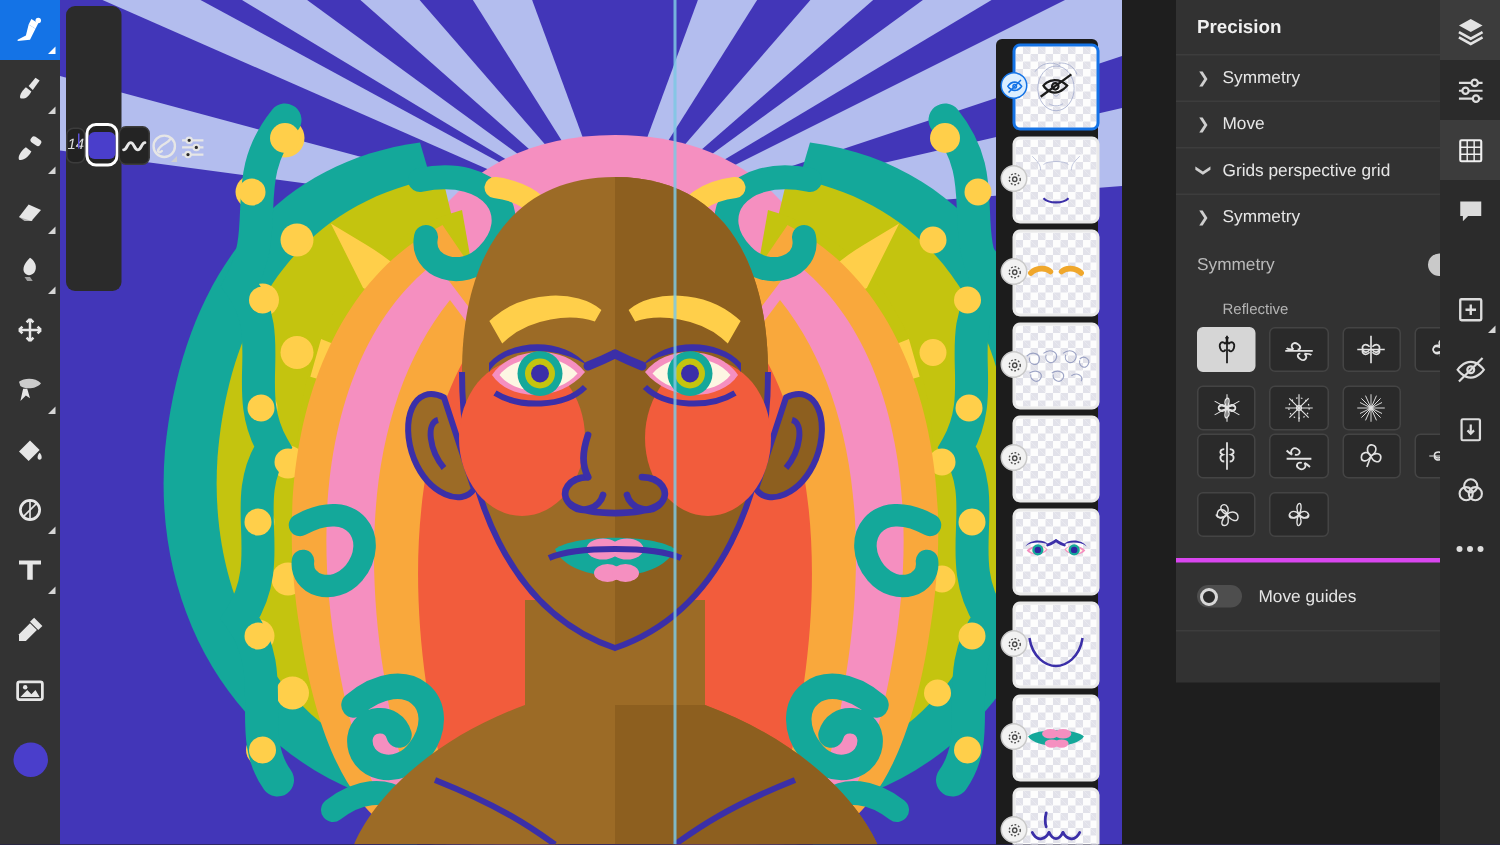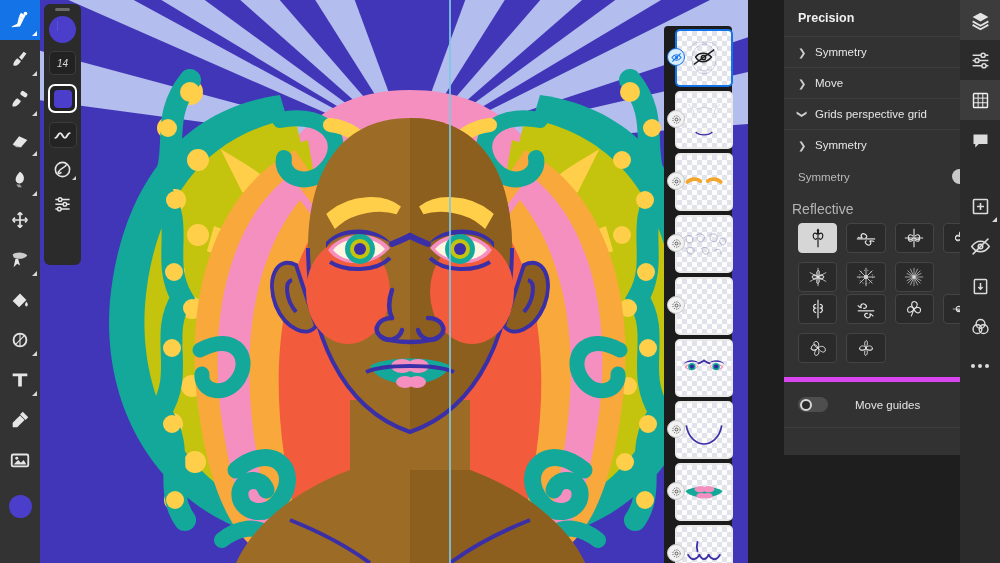--- a/index.html
+++ b/index.html
@@ -43,23 +43,23 @@
   .tool.active .corner { border-bottom-color: #ffffff; }
   #color-dot-left {
     position: absolute; left: 9px; top: 495px;
     width: 23px; height: 23px; border-radius: 50%;
     background: #4a3ecb;
   }
 
   
   #toolbar-sub {
     position: absolute; left: 44px; top: 4px;
-    width: 37px; height: 261px;
+    width: 37px; height: 190px;
     background: #2b2b2b; border-radius: 6px; z-index: 41;
-    display: flex; flex-direction: column; align-items: center;
+    display: flex; align-items: center;
     padding-top: 4px;
     font-style: italic;
   }
   #sub-grip { width: 15px; height: 3px; border-radius: 2px; background: #6a6a6a; margin-bottom: 5px; }
   #sub-color {
     width: 27px; height: 27px; border-radius: 50%; background: #4a3ecb;
     position: relative; margin-bottom: 8px;
   }
   #sub-color::after {
     content: ""; position: absolute; left: 8px; top: 5px;
@@ -147,37 +147,37 @@
     width: 30px; height: 15px; border-radius: 8px;
     background: #c9c9c9; position: relative;
   }
   .switch .knob {
     position: absolute; top: 1.5px; right: 2px;
     width: 12px; height: 12px; border-radius: 50%; background: #1b1b1b;
   }
   .switch.off { background: #4e4e4e; }
   .switch.off .knob { right: auto; left: 2px; background: #2a2a2a;
     border: 2px solid #d8d8d8; width: 12px; height: 12px; }
-  .group-label { padding: 12px 14px 6px 8px; color: #b4b4b4; font-size: 14px; }
+  .group-label { padding: 12px 14px 6px 31px; color: #b4b4b4; font-size: 10px; }
   .sym-grid {
     display: grid; grid-template-columns: repeat(4, 1fr);
     gap: 9px; padding: 0 14px 2px 14px;
   }
   .sym-btn {
     height: 30px; border-radius: 4px;
     background: #2a2a2a; border: 1px solid #444;
     display: flex; align-items: center; justify-content: center;
     color: #e2e2e2;
   }
   .sym-btn.selected { background: #d6d6d6; border-color: #d6d6d6; color: #1b1b1b; }
   .sym-btn svg { width: 22px; height: 22px; }
   .sym-btn.empty { background: transparent; border: none; }
   #move-guides-row {
-    display: flex; align-items: center; gap: 27px;
-    padding: 14px 14px; border-top: 5px solid #d946ef;
+    display: flex; align-items: center; gap: 11px;
+    padding: 14px 14px; border-top: 3px solid #d946ef;
     margin-top: 12px;
   }
   #move-guides-row .mg-label { color: #e4e4e4; font-size: 11.5px; flex: 1; }
   #reset-guides { color: #cdcdcd; display: flex; align-items: center; }
   #reset-guides svg { width: 17px; height: 17px; }
   #panel-bottom-divider {
     border-top: 1px solid #3d3d3d; margin-top: 0;
   }
 
   

